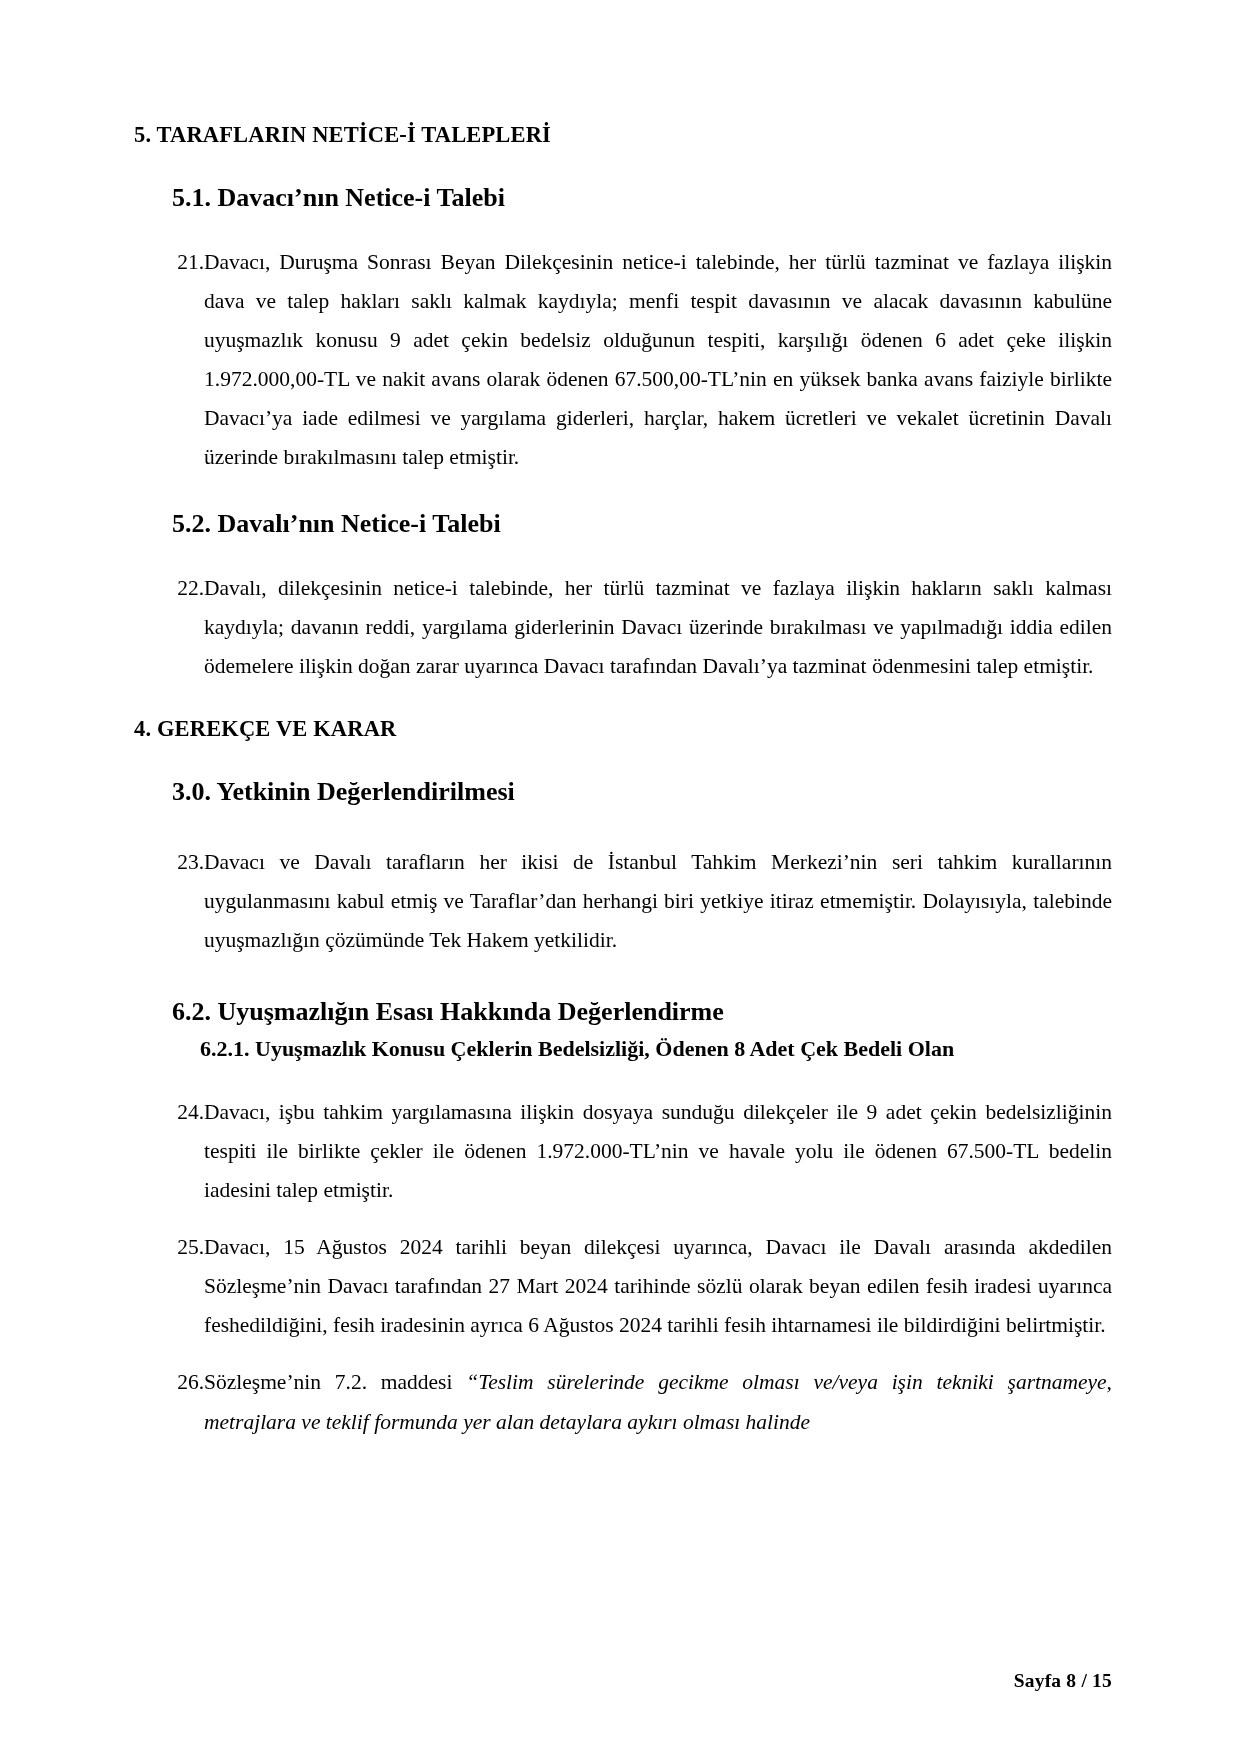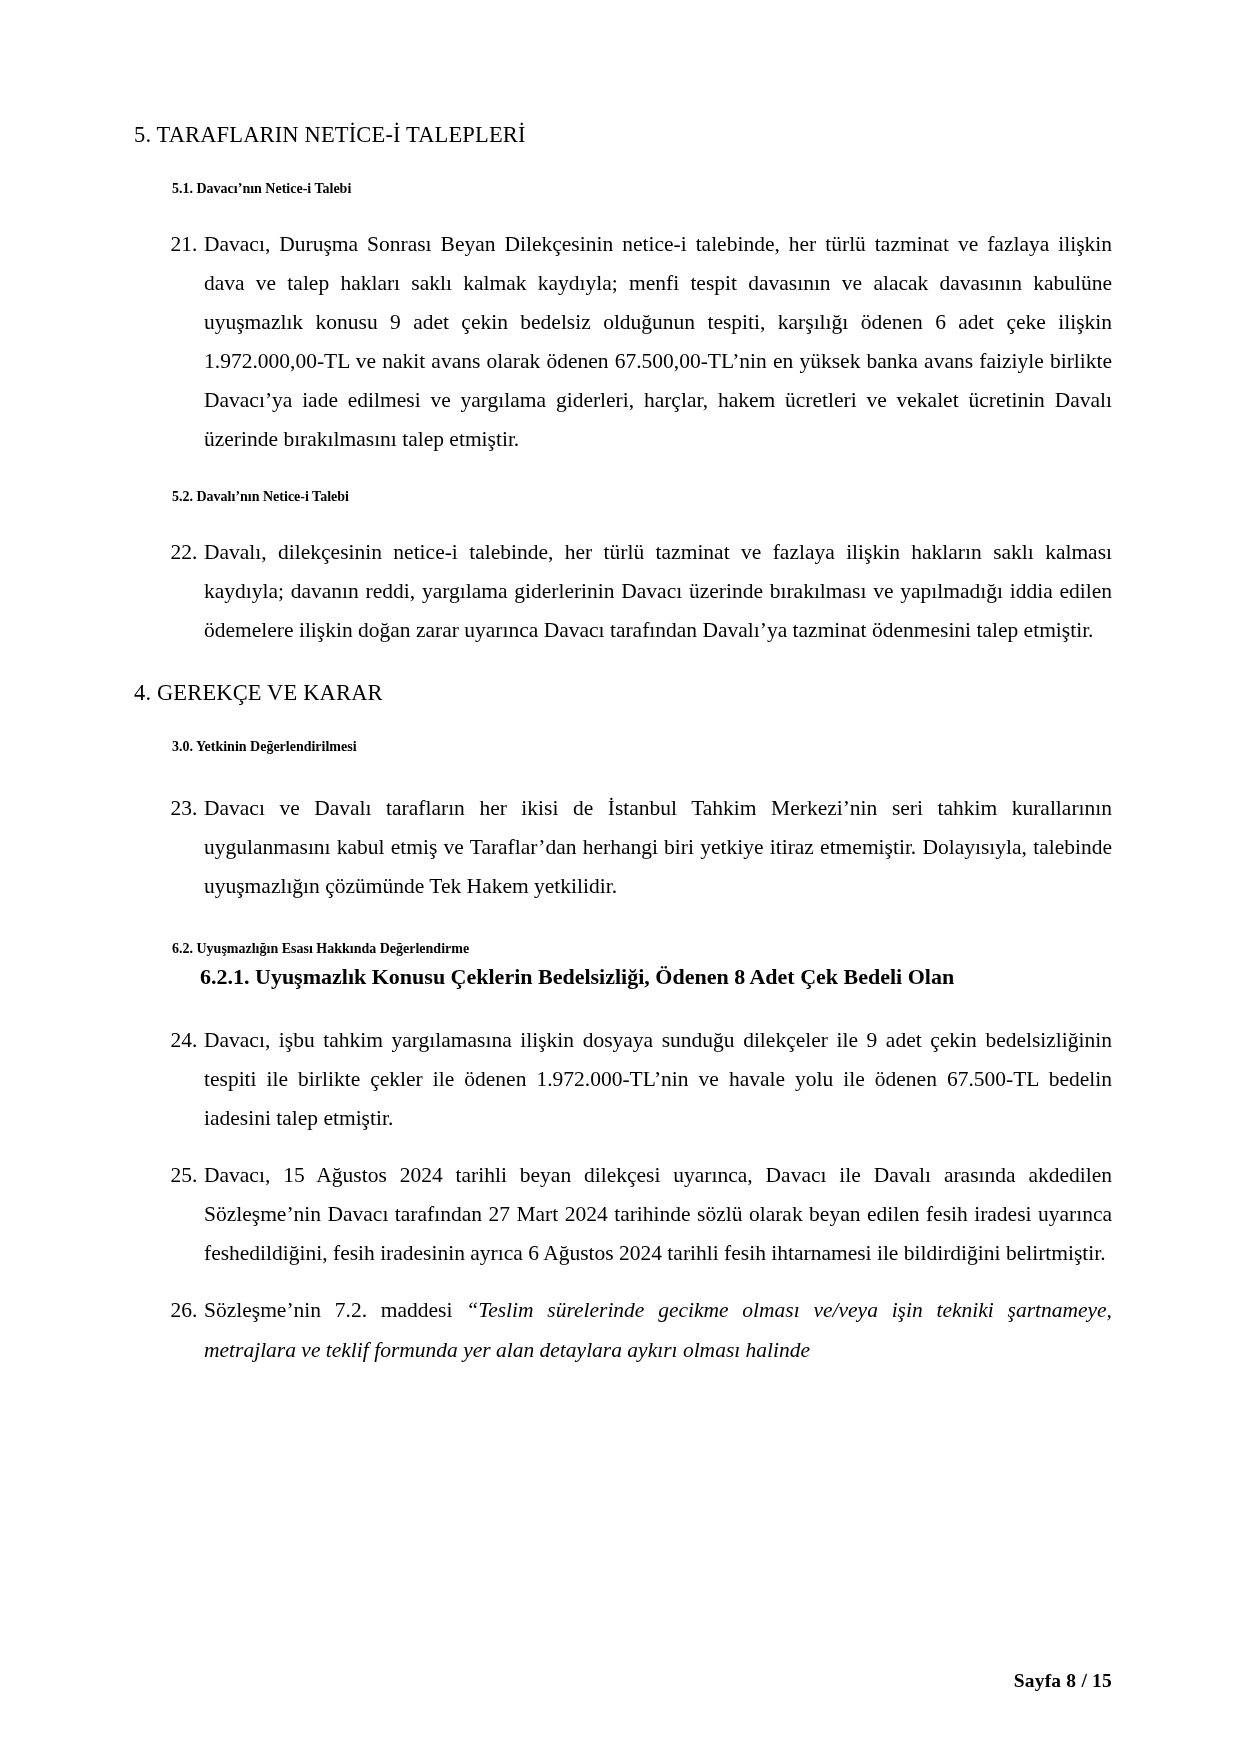--- a/index.html
+++ b/index.html
@@ -19,28 +19,28 @@
     overflow: hidden;
   }
   .doc-body {
     font-size: 21.5px;
     line-height: 1.82;
   }
 
   
   h1.sec-h1 {
     font-size: 22.5px;
-    font-weight: normal;
+    font-weight: bold;
     margin: 0 0 0 0;
     padding: 0 0 0 6px;
     line-height: 1.5;
     letter-spacing: 0.15px;
   }
   h2.sec-h2 {
-    font-size: 14px;
+    font-size: 26px;
     font-weight: bold;
     margin: 0;
     padding: 0 0 0 44px;
     line-height: 1.5;
   }
   h3.sec-h3 {
     font-size: 22px;
     font-weight: bold;
     margin: 0;
     padding: 0 60px 0 72px;
@@ -59,21 +59,21 @@
     padding-left: 76px;
     text-align: justify;
     text-justify: inter-word;
     hyphens: none;
   }
   .para .num {
     position: absolute;
     left: 36px;
     top: 0;
     width: 40px;
-    text-align: center;
+    text-align: right;
     white-space: nowrap;
   }
   .para .ptext { display: block; }
   .para i, .para em { font-style: italic; }
 
   
   .gap-sm { height: 18px; }
   .gap-md { height: 26px; }
   .gap-lg { height: 32px; }
 

